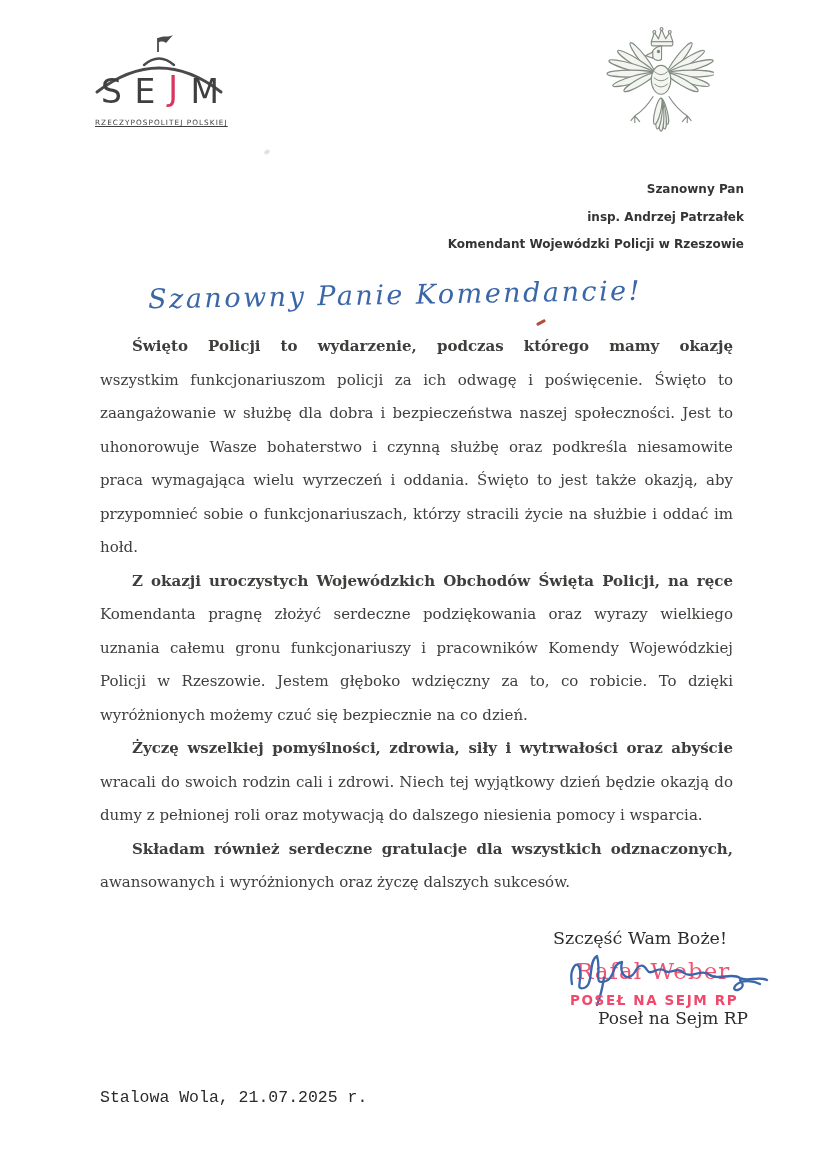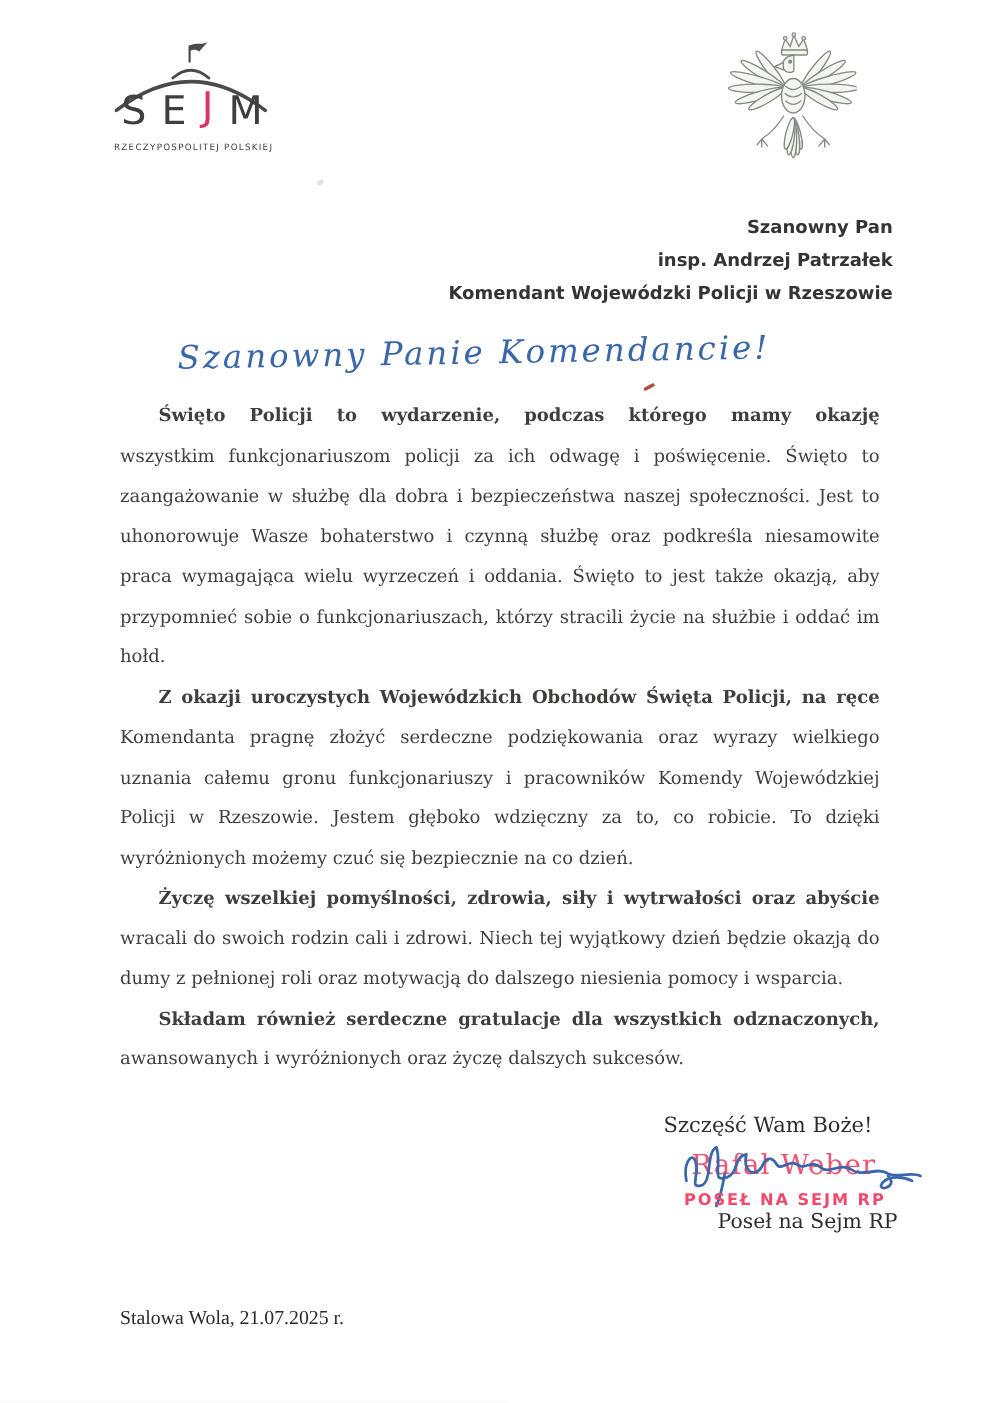--- a/index.html
+++ b/index.html
@@ -15,32 +15,32 @@
   .sejm-logo svg { position:absolute; left:0; top:0; }
   .sejm-letters {
     position:absolute; left:8px; top:42px; width:118px;
     display:flex; justify-content:space-between;
     font-family:"DejaVu Sans", sans-serif; font-size:33px; font-weight:500; color:#3f3f3f;
   }
   .sejm-letters .letter-j { color:#d6365f; position:relative; top:-3px; }
   .sejm-subtitle {
     position:absolute; left:2px; top:88px; width:130px;
     font-family:"DejaVu Sans", sans-serif; font-size:7.3px; letter-spacing:1.05px;
-    color:#3f3f3f; white-space:nowrap;
+    color:#3f3f3f; white-space:nowrap;text-decoration:underline;
   }
   .eagle { position:absolute; left:606px; top:26px; width:108px; height:122px; }
 
   .smudge { position:absolute; left:264px; top:150px; width:6px; height:4px;
     background:#d9d9d9; border-radius:50%; transform:rotate(-30deg); opacity:.8; }
 
   
   .addressee {
     position:absolute; top:176px; right:82px; width:520px;
     text-align:right; font-family:"DejaVu Sans", sans-serif;
-    font-weight:bold; font-size:15px; line-height:27.5px; color:#343434;
+    font-weight:bold; font-size:12px; line-height:27.5px; color:#343434;
   }
 
   
   .greeting {
     position:absolute; left:148px; top:279px;
     font-family:"DejaVu Serif", serif; font-style:italic;
     font-size:27px; letter-spacing:2.5px; color:#3a67a8;
     transform:rotate(-1deg); white-space:nowrap;
   }
   .red-dash { position:absolute; left:536px; top:321px; width:10px; height:3px;
@@ -64,21 +64,21 @@
     position:absolute; left:14px; top:44px; white-space:nowrap;
     font-family:"DejaVu Sans", sans-serif; font-weight:bold; font-size:13.5px;
     letter-spacing:1.6px; color:#f0496b;
   }
   .signature-scribble { position:absolute; left:8px; top:0px; }
   .printed-role { position:absolute; left:42px; top:60px; white-space:nowrap;
     font-size:17px; color:#2e2d2b; }
 
   
   .date-line { position:absolute; left:100px; top:1088px;
-    font-family:Liberation Serif, serif; font-size:16.5px; color:#2b2b2b; }
+    font-family:Liberation Mono, monospace; font-size:16.5px; color:#2b2b2b; }
 </style>
 </head>
 <body>
 
 <div class="page">
 
   <div class="sejm-logo">
     <svg width="132" height="106" viewBox="0 0 132 106">
       <path d="M4,62 Q66,14 128,62" fill="none" stroke="#4a4a4a" stroke-width="3" stroke-linecap="round"></path>
       <path d="M51,35 Q66,22 81,35" fill="none" stroke="#4a4a4a" stroke-width="2.4" stroke-linecap="round"></path>

